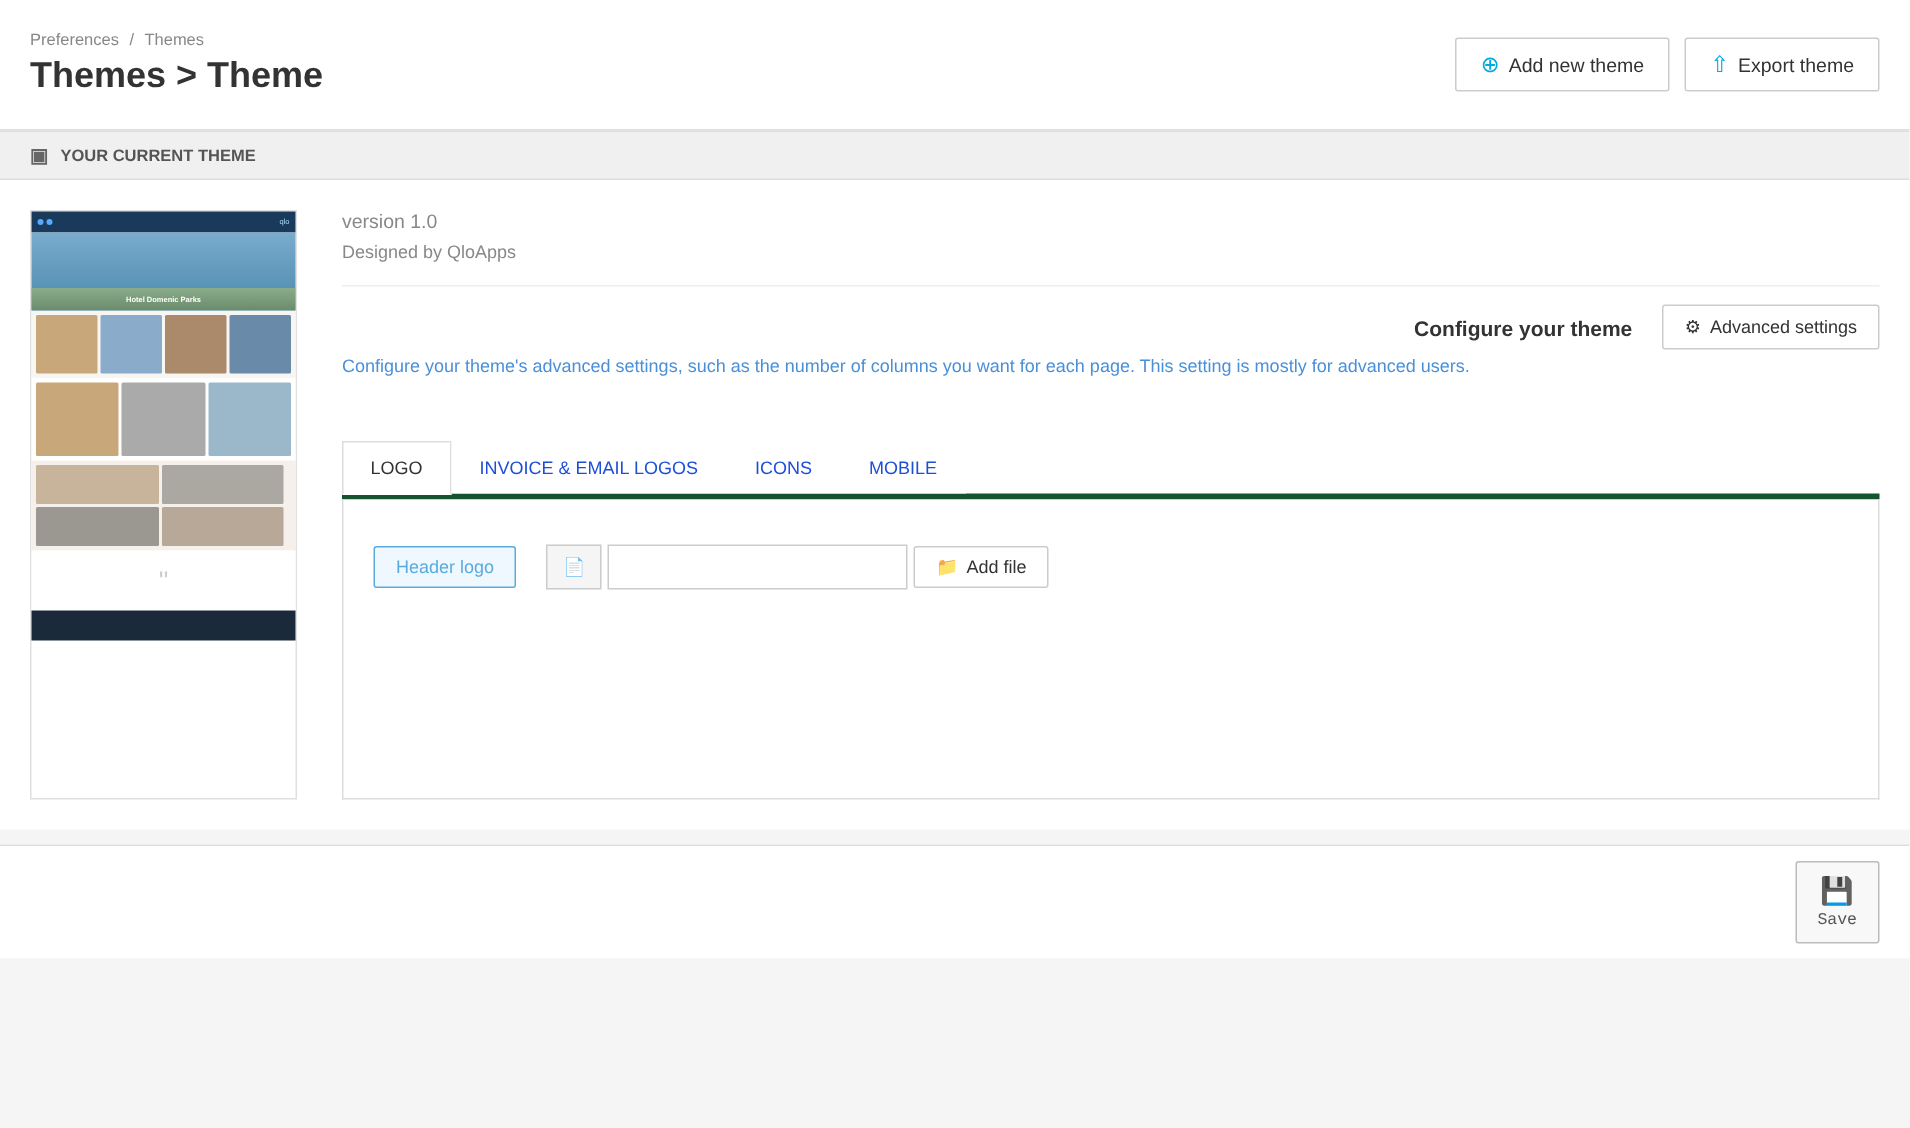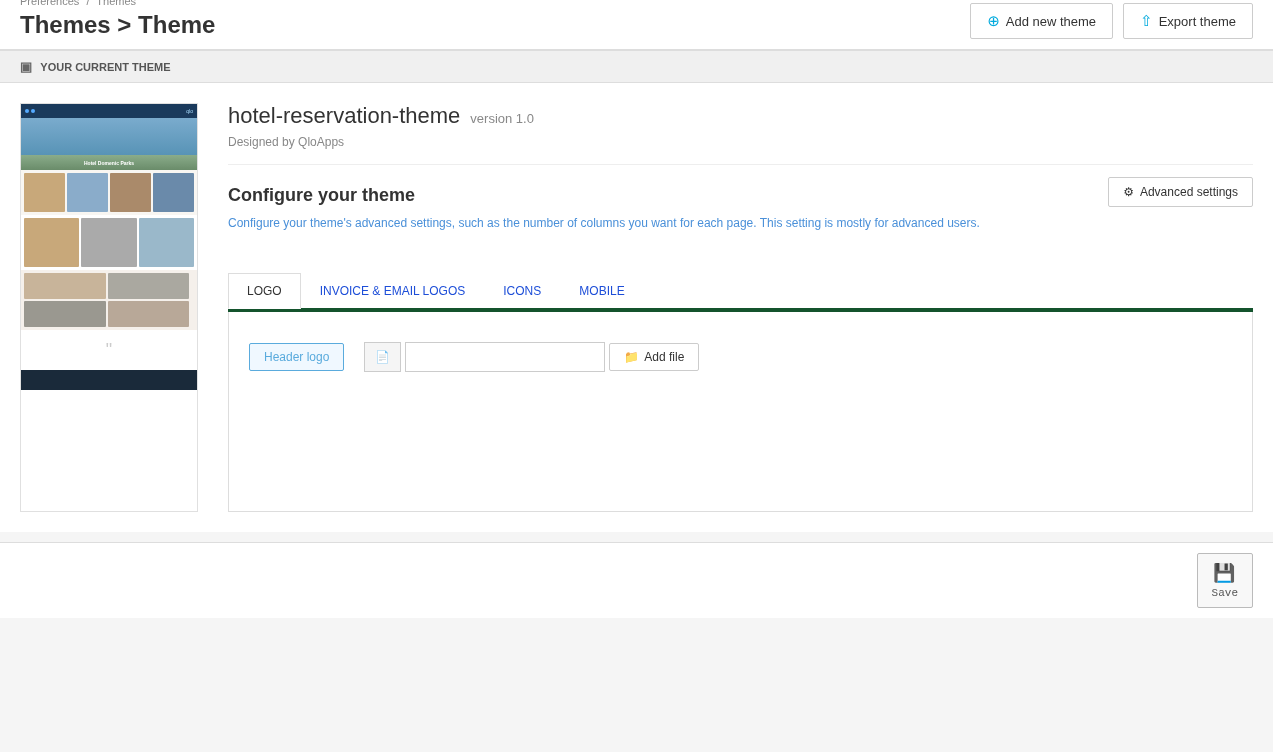--- a/index.html
+++ b/index.html
@@ -4,23 +4,23 @@
   <style>
     * { box-sizing: border-box; margin: 0; padding: 0; }
     body { font-family: Arial, sans-serif; font-size: 13px; background: #f5f5f5; color: #333; }
 
     
     .top-bar {
       background: #fff;
       border-bottom: 1px solid #ddd;
       padding: 10px 20px;
       display: flex;
-      align-items: flex-end;
+      align-items: center;
       justify-content: space-between;
-      height: 50px;
+      height: 87px;
     }
     .breadcrumb-area {}
     .breadcrumb {
       font-size: 11px;
       color: #888;
       margin-bottom: 4px;
     }
     .breadcrumb a { color: #888; text-decoration: none; }
     .breadcrumb span { margin: 0 4px; }
     .page-title {
@@ -216,24 +216,25 @@
     .theme-designer {
       font-size: 12px;
       color: #888;
       margin-bottom: 20px;
       padding-bottom: 15px;
       border-bottom: 1px solid #eee;
     }
 
     
     .configure-title {
-      font-size: 18px;
+      font-size: 14px;
       font-weight: bold;
       color: #333;
       margin-bottom: 8px;
+      text-align: right;
     }
     .configure-desc {
       font-size: 12px;
       color: #555;
       line-height: 1.6;
       margin-bottom: 20px;
     }
     .configure-desc span { color: #4a90d9; }
     .configure-row {
       display: flex;
@@ -435,21 +436,20 @@
       </div>
       <div class="fs-testimonials">
         <span class="fs-quote">"</span>
       </div>
       <div class="fs-footer"></div>
     </div>
 
     <div class="theme-info">
 
       <div class="theme-name-row">
-        <span class="theme-name">hotel-reservation-theme</span>
         <span class="theme-version">version 1.0</span>
       </div>
       <div class="theme-designer">Designed by QloApps</div>
 
       <div class="configure-row">
         <div class="configure-text">
           <div class="configure-title">Configure your theme</div>
           <div class="configure-desc">
             <span>Configure your </span><span style="color:#4a90d9">theme's advanced settings</span><span>, such as the number of columns you want for each page. This setting is mostly for advanced users.</span>
           </div>

